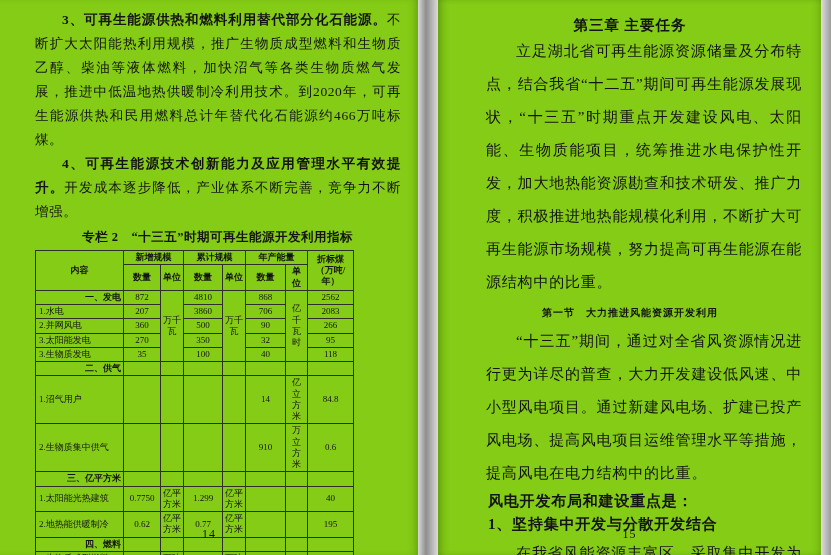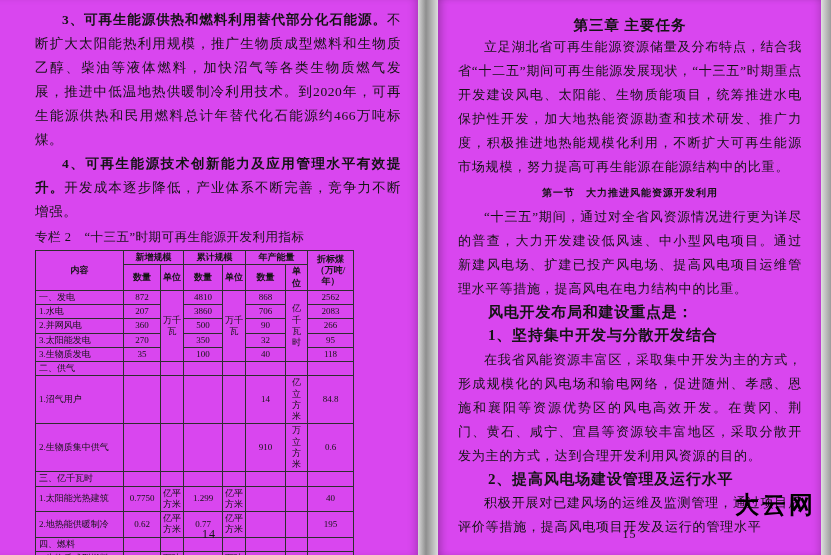--- a/index.html
+++ b/index.html
@@ -1,59 +1,59 @@
 <!DOCTYPE html>
 <html><head>
 <meta charset="utf-8">
 <style>
   * { margin:0; padding:0; box-sizing:border-box; }
   html,body { width:831px; height:555px; }
   body {
     position:relative; overflow:hidden; background:#e9e9e9;
     font-family:"Liberation Serif","DejaVu Serif",serif; color:#141414;
   }
-  .page { position:absolute; top:0; height:555px; background:#d946ef; }
+  .page { position:absolute; top:0; height:555px; background:#84cc16; }
   .page-left  { left:0;   width:418px; box-shadow: inset -6px 0 10px -5px rgba(0,0,0,.28); }
   .page-right { left:438px; width:383px;
                 box-shadow: inset 7px 0 10px -5px rgba(0,0,0,.30), inset -6px 0 9px -5px rgba(0,0,0,.22); }
   .gutter { position:absolute; left:418px; top:0; width:20px; height:555px;
             background:linear-gradient(90deg,#d8d8d8 0%,#8e8e8e 40%,#a8a8a8 60%,#dcdcdc 100%); }
   .right-edge { position:absolute; left:821px; top:0; width:10px; height:555px;
                 background:linear-gradient(90deg,#dedede,#9c9c9c); }
 
   
   .lp-content { position:absolute; left:35px; top:8px; width:366px; }
   .para { font-size:13.5px; line-height:24px; text-align:justify;
           text-indent:2em; letter-spacing:.6px; }
   .lead-bold { font-weight:bold; }
-  .tbl-caption { text-align:left; font-size:12.5px; letter-spacing:.5px;
-                 margin:5px 0 4px 0; width:318px; }
+  .tbl-caption { text-align:right; font-size:12.5px; letter-spacing:.5px;
+                 margin:5px 0 4px 0; width:318px;font-weight:bold; }
 
   table.colum2 { border-collapse:collapse; width:318px; table-layout:fixed;
                  font-size:9px; line-height:1.25; }
   table.colum2 th, table.colum2 td {
     border:1px solid #2e2e2e; padding:1px 2px; text-align:center;
     vertical-align:middle; height:14px; overflow:hidden; }
   table.colum2 th { font-weight:bold;margin-top:20px; }
   table.colum2 td.c0 { text-align:left; padding-left:3px; }
-  table.colum2 td.b  { font-weight:normal; }
+  table.colum2 td.b  { font-weight:bold;text-align:right; }
   col.w-content{width:88px;} col.w-q1{width:37px;} col.w-u1{width:23px;}
   col.w-q2{width:39px;} col.w-u2{width:23px;} col.w-q3{width:40px;}
   col.w-u3{width:22px;} col.w-coal{width:46px;}
 
   .pagenum { position:absolute; bottom:13px; left:0; width:100%;
              text-align:center; font-size:12px; letter-spacing:1px; }
   .pagenum.left-pn { width:418px; }
 
   
   .rp-content { position:absolute; left:20px; top:16px; width:344px; }
   .chapter-title { text-align:center; font-weight:bold; font-size:14.5px;
                    letter-spacing:1px; }
-  .rp-para { font-size:13px; line-height:24px; text-align:justify;
-             text-indent:2em; letter-spacing:.8px; }
+  .rp-para { font-size:15px; line-height:33px; text-align:justify;
+             text-indent:2em; letter-spacing:.8px;margin-left:28px; }
   .section-title { text-align:center; font-weight:bold; font-size:10px;
                    letter-spacing:1px; line-height:23.5px; margin-top:2px; }
   .bold-line { font-weight:bold; font-size:15px; line-height:23.5px;
                text-indent:2em; letter-spacing:.8px; }
 
   
   .watermark { position:absolute; left:692px; top:494px; width:139px; height:61px;
                font-family:"Liberation Sans","DejaVu Sans",sans-serif; color:#000; }
   .wm-row1 { position:relative; height:36px; white-space:nowrap; }
   .wm-sgc { font-size:36px; font-weight:900; letter-spacing:-3px; line-height:34px; }
@@ -166,21 +166,21 @@
             <td class="c0">2.生物质集中供气</td>
             <td></td>
             <td></td>
             <td></td>
             <td></td>
             <td>910</td>
             <td>万立方米</td>
             <td>0.6</td>
           </tr>
           <tr>
-            <td class="c0 b">三、亿千瓦时</td>
+            <td class="c0 b">三、亿平方米</td>
             <td></td>
             <td></td>
             <td></td>
             <td></td>
             <td></td>
             <td></td>
             <td></td>
           </tr>
           <tr>
             <td class="c0">1.太阳能光热建筑</td>
@@ -241,14 +241,13 @@
     <p class="rp-para">在我省风能资源丰富区，采取集中开发为主的方式，形成规模化的风电场和输电网络，促进随州、孝感、恩施和襄阳等资源优势区的风电高效开发。在黄冈、荆门、黄石、咸宁、宜昌等资源较丰富地区，采取分散开发为主的方式，达到合理开发利用风资源的目的。</p>
     <div class="bold-line">2、提高风电场建设管理及运行水平</div>
     <p class="rp-para">积极开展对已建风场的运维及监测管理，通过项目后评价等措施，提高风电项目开发及运行的管理水平</p>
   </div>
   <div class="pagenum">15</div>
 </div>
 
 <div class="right-edge"></div>
 
 <div class="watermark">
-  <div class="wm-cn">大云网</div>
 </div>
 
 </body></html>

